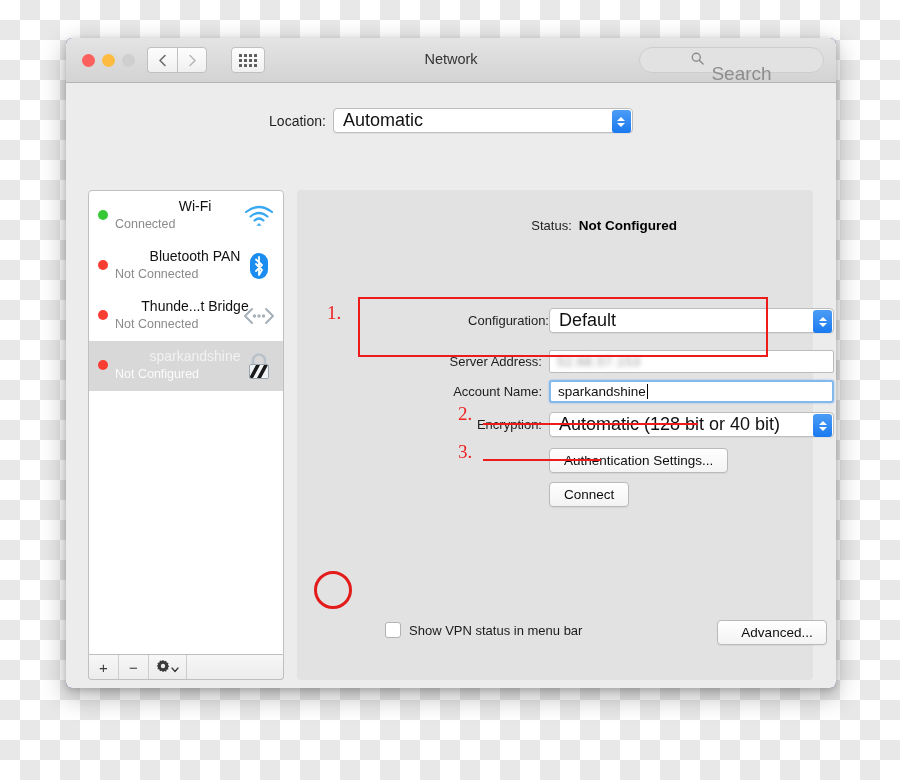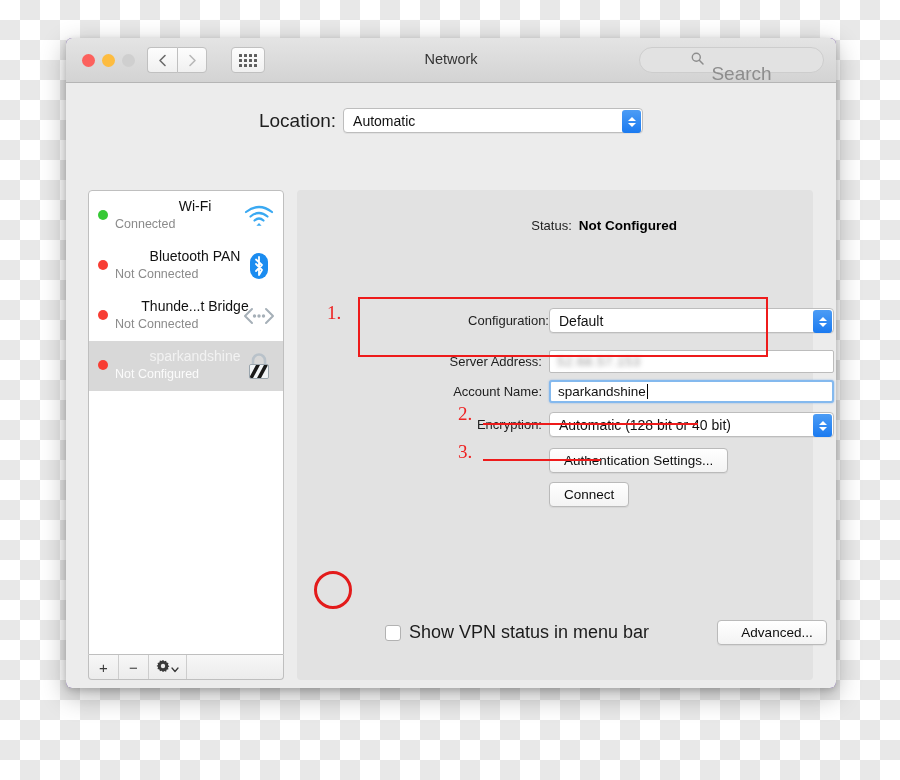--- a/index.html
+++ b/index.html
@@ -123,31 +123,31 @@
   
   #location-row {
     position: absolute;
     left: 0; right: 0;
     top: 25px;
     display: flex;
     align-items: center;
     justify-content: center;
     gap: 7px;
   }
-  #location-label { font-size: 19px; color: #1e1e1e; }
+  #location-label { font-size: 14px; color: #1e1e1e; }
 
   .popup {
     position: relative;
     background: #ffffff;
     border: 1px solid #bdbdbd;
     border-radius: 4px;
     height: 25px;
     display: flex;
     align-items: center;
-    font-size: 14px;
+    font-size: 18px;
     color: #111;
     padding-left: 9px;
     box-shadow: 0 1px 0 rgba(0,0,0,0.05);
   }
   .popup .stepper {
     position: absolute;
     right: 1px; top: 1px;
     width: 19px;
     height: 23px;
     background: linear-gradient(to bottom, #4c9cf5, #1a7af0);
@@ -326,21 +326,21 @@
   #connect-row { left: 252px; top: 292px; }
 
   
   #vpn-row { left: 88px; top: 432px; gap: 8px; }
   #vpn-checkbox {
     width: 16px; height: 16px;
     background: #fff;
     border: 1px solid #b2b2b2;
     border-radius: 3px;
   }
-  #vpn-label { font-size: 18px; color: #1b1b1b; }
+  #vpn-label { font-size: 13px; color: #1b1b1b; }
 
   #advanced-btn { position: absolute; left: 420px; top: 430px; width: 110px; padding-left: 24px; }
 
   
   .ann-num {
     position: absolute;
     font-family: "Liberation Serif", serif;
     font-size: 19px;
     color: #ee2222;
   }

